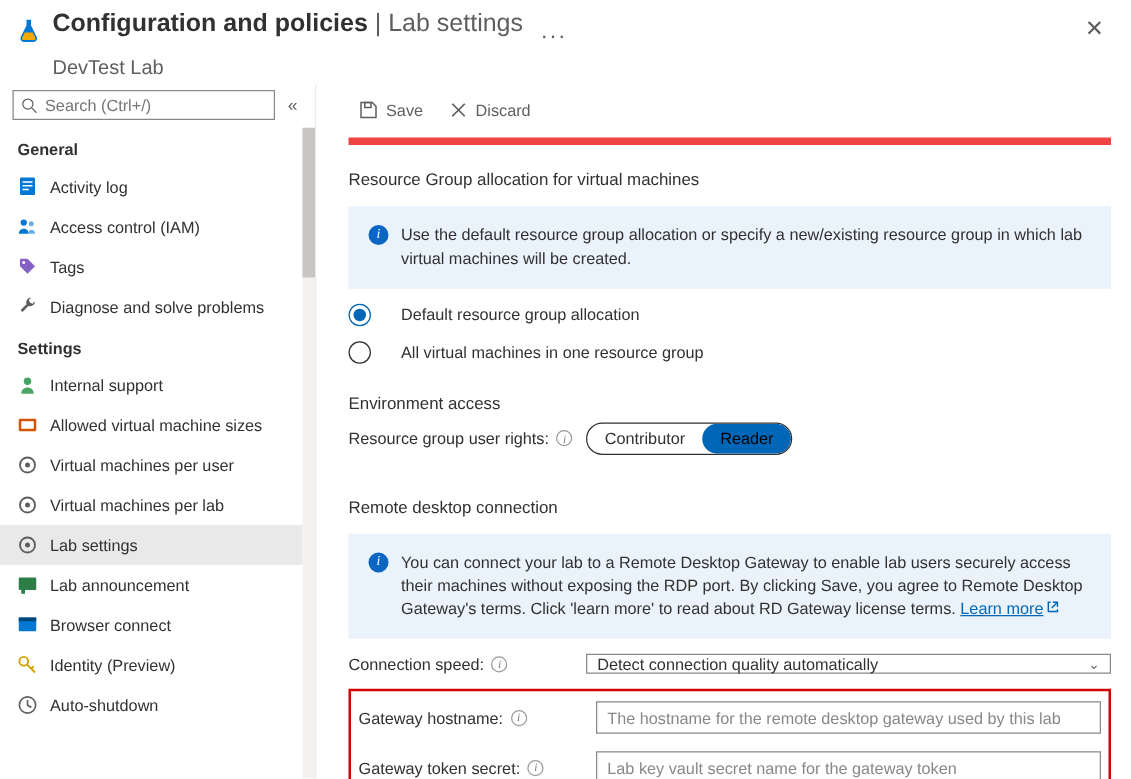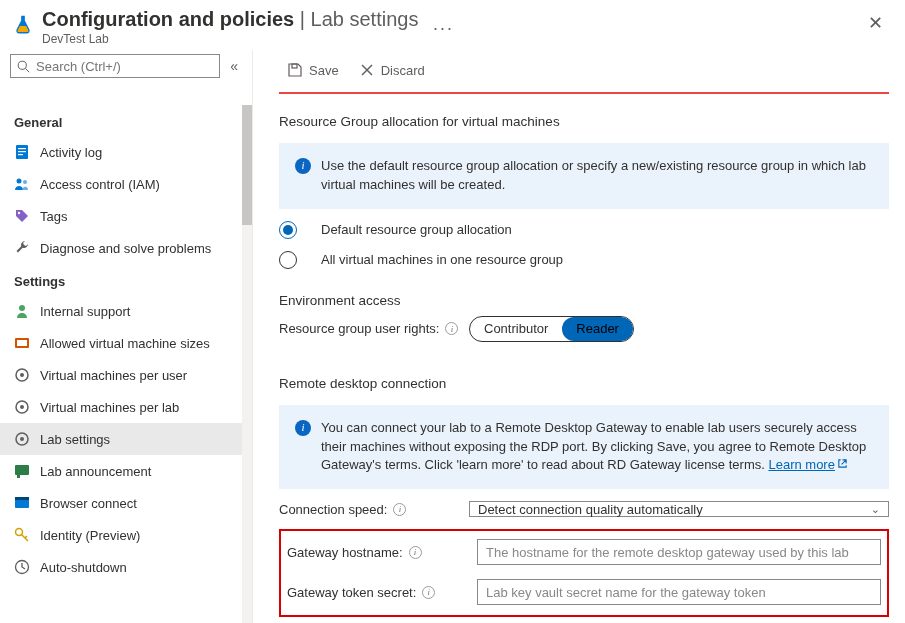--- a/index.html
+++ b/index.html
@@ -31,23 +31,23 @@
   .header h1 {
     font-size: 20px;
     font-weight: 600;
     margin: 0;
   }
   .header h1 .light {
     font-weight: 400;
     color: #605e5c;
   }
   .header .sub {
-    font-size: 12px;
+    font-size: 16px;
     color: #605e5c;
-    margin-top: 1px;
+    margin-top: 15px;
   }
   .header .spacer { flex: 1; }
   .header .more { font-size: 18px; color:#605e5c; margin-left:14px; margin-top:10px; letter-spacing:1px;}
   .header .close {
     font-size: 18px;
     color: #605e5c;
     padding: 4px 6px;
     cursor: pointer;
   }
   .body {
@@ -55,21 +55,20 @@
     flex: 1;
     min-height: 0;
   }
   .sidebar {
     width: 253px;
     flex: 0 0 253px;
     border-right: 1px solid #edebe9;
     display: flex;
     flex-direction: column;
     padding: 4px 0 0 0;
-    gap: 21px;
   }
   .search-row {
     display:flex; align-items:center;
     padding: 0 10px 6px 10px;
     gap:6px;
   }
   .search {
     flex:1;
     display:flex; align-items:center;
     border: 1px solid #8a8886;
@@ -121,21 +120,21 @@
   .content {
     flex:1;
     padding: 6px 16px 10px 26px;
     overflow-y: auto;
   }
   .toolbar {
     display:flex;
     align-items:center;
     gap: 4px;
     padding: 2px 0 10px 0;
-    border-bottom: 2px solid #ef4444;
+    border-bottom: 6px solid #ef4444;
     color:#605e5c;
   }
   .tbtn {
     display:flex; align-items:center; gap:6px;
     padding: 4px 8px;
     cursor:pointer;
     color:#605e5c;
     font-size:13px;
   }
   .tbtn svg, .tbtn .x { width:16px; height:16px; }

